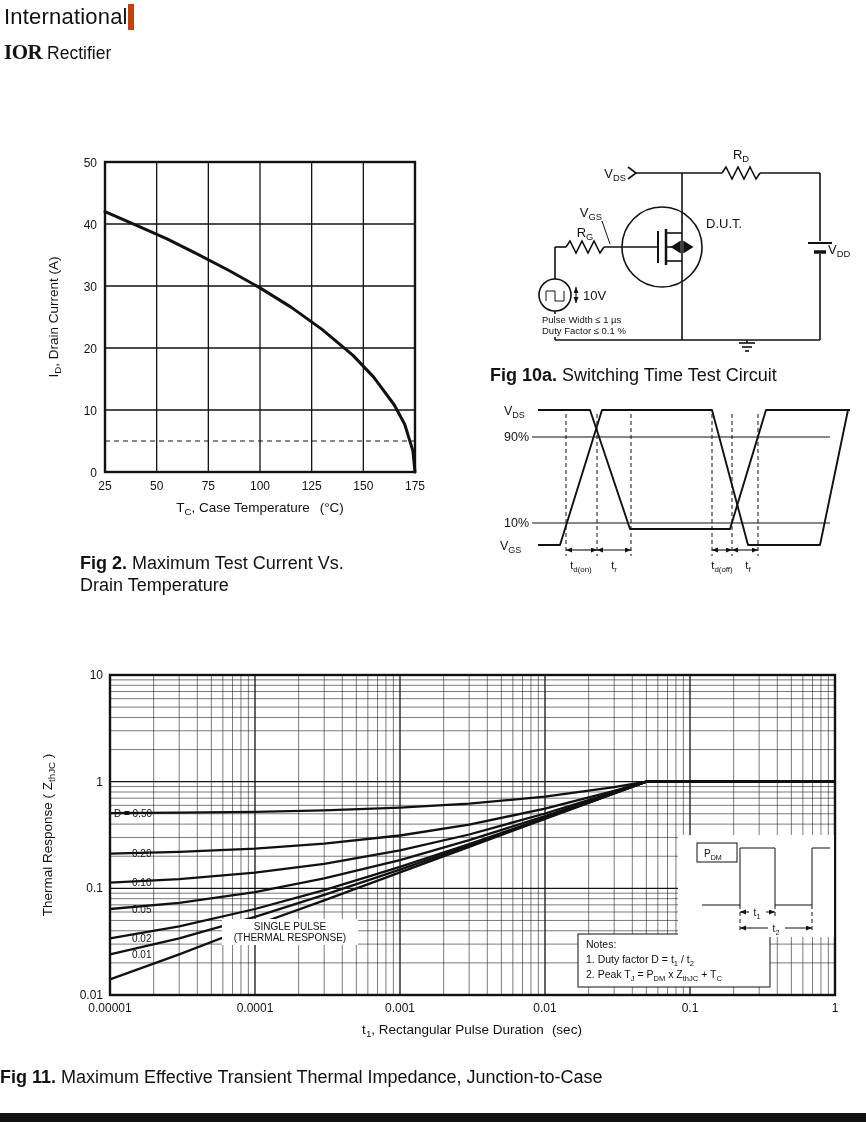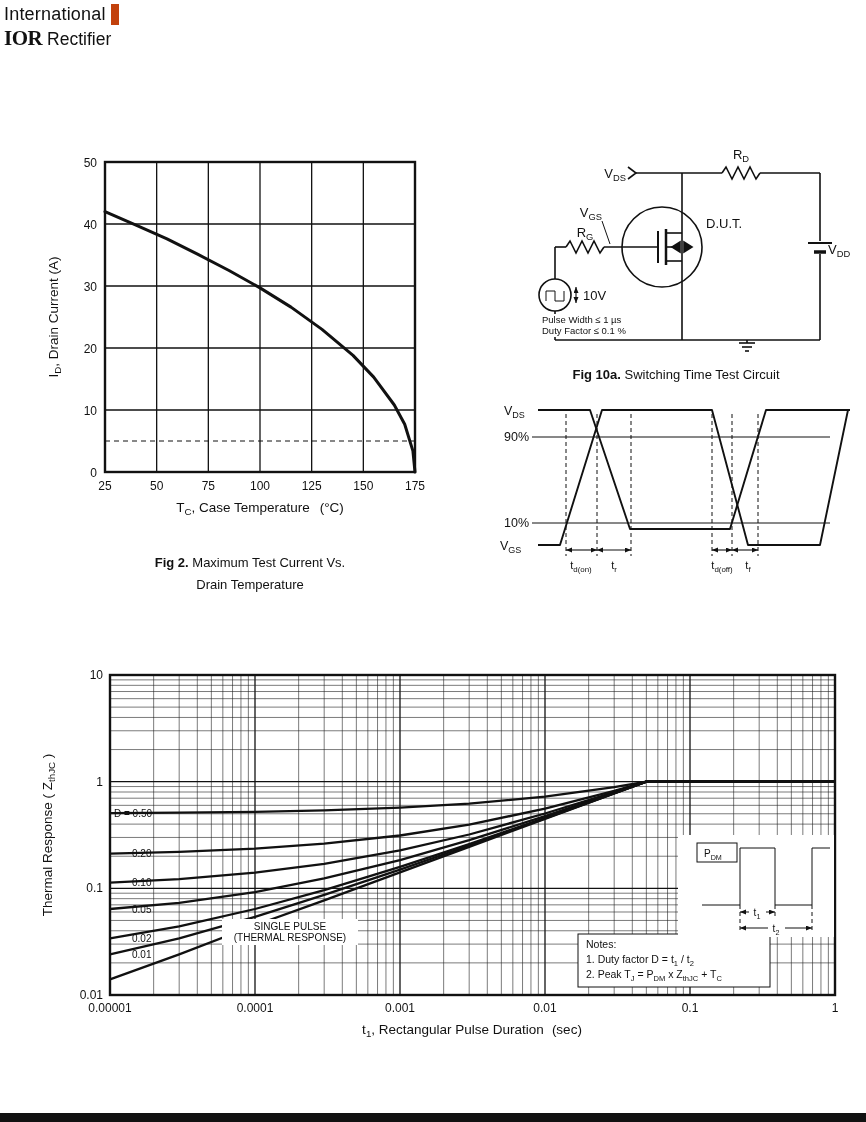--- a/index.html
+++ b/index.html
@@ -22,26 +22,26 @@
   .lbl12{font-size:12.5px}
   .lbl11{font-size:11px}
   .lbl10{font-size:10px}
   .lbl9{font-size:9.5px}
   .note{font-size:10.5px}
   .w{stroke:#111;fill:none;stroke-width:1.6}
   .thin{stroke:#111;fill:none;stroke-width:1}
   .wv{stroke:#111;fill:none;stroke-width:1.9;stroke-linejoin:round}
   .dsh{stroke:#111;fill:none;stroke-width:1;stroke-dasharray:4 3}
   .arr{stroke:#111;fill:none;stroke-width:1.1}
-  .caption{position:absolute;font-size:13px;text-align:center;color:#111;line-height:22px}
+  .caption{position:absolute;font-size:18px;text-align:left;color:#111;line-height:22px}
   .caption b{font-weight:bold}
   .logo{position:absolute;left:4px;top:4px}
-  .logo-line1{display:inline-block;border-right:8px solid #c2410c;padding-right:5px;
-              font-size:18px;letter-spacing:.2px}
-  .logo-line2{font-size:17.5px;margin-top:1px}
+  .logo-line1{display:inline-block;border-right:6px solid #c2410c;
+              font-size:22px;letter-spacing:.2px}
+  .logo-line2{font-size:17.5px;margin-top:10px}
   .ior{font-family:"Liberation Serif",serif;font-weight:bold;font-size:21px;letter-spacing:-.5px}
   .footer-bar{position:absolute;left:0;top:1113px;width:866px;height:9px;background:#111}
 </style>
 </head>
 <body>
 
 <div class="page">
 
   <div class="logo">
     <div class="logo-line1"><span>International</span></div>
@@ -320,15 +320,18 @@
       <line class="arr" x1="710" y1="268" x2="782" y2="268" marker-start="url(#ahC)" marker-end="url(#ahC)"></line>
       <rect x="719" y="246" width="17" height="11" fill="#fff"></rect>
       <text class="lbl10" x="727" y="256" text-anchor="middle"><tspan>t</tspan><tspan class="sub" dy="2.5">1</tspan></text>
       <rect x="738" y="262" width="17" height="11" fill="#fff"></rect>
       <text class="lbl10" x="746" y="272" text-anchor="middle"><tspan>t</tspan><tspan class="sub" dy="2.5">2</tspan></text>
     </g>
 
     <text class="axis-title" transform="rotate(-90 22 175)" x="22" y="175" text-anchor="middle"><tspan>Thermal Response ( Z</tspan><tspan class="sub" dy="3">thJC</tspan><tspan dy="-3"> )</tspan></text>
     <text class="axis-title" x="442" y="374" text-anchor="middle"><tspan>t</tspan><tspan class="sub" dy="3">1</tspan><tspan dy="-3">, Rectangular Pulse Duration</tspan><tspan dx="8">(sec)</tspan></text>
   </svg>
+  <div class="caption" style="left:0;top:1066px;width:866px">
+    <b>Fig 11.</b><span>  Maximum Effective Transient Thermal Impedance, Junction-to-Case</span>
+  </div>
 
   <div class="footer-bar"></div>
 </div>
 
 </body></html>

